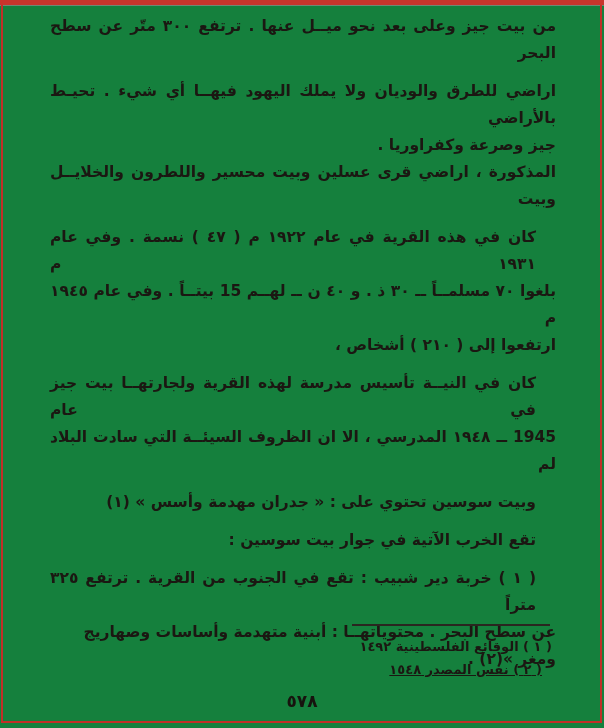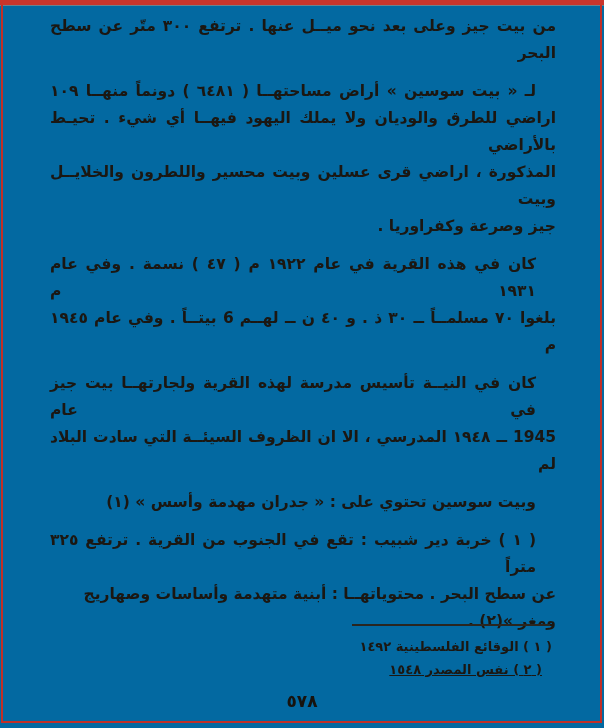--- a/index.html
+++ b/index.html
@@ -1,21 +1,21 @@
 <!DOCTYPE html>
 <html lang="ar" dir="rtl"><head>
 <meta charset="utf-8">
 <style>
   html,body{margin:0;padding:0;}
   body{
     width:604px;height:728px;position:relative;overflow:hidden;
     background:#ffffff;
     font-family:"DejaVu Sans",sans-serif;
   }
-  .page{position:absolute;inset:0;background:#0369a1;}
+  .page{position:absolute;inset:0;background:#15803d;}
   
   .b-top{position:absolute;top:0;left:0;right:0;height:5px;background:#c8352c;}
   .b-top-shadow{position:absolute;top:5px;left:0;right:0;height:1px;background:#8e8c88;opacity:.75;}
   .b-left{position:absolute;left:1px;top:5px;bottom:5px;width:2px;background:#c22f27;}
   .b-right{position:absolute;right:2px;top:5px;bottom:5px;width:2px;background:#c22f27;}
   .b-bottom{position:absolute;left:1px;right:2px;bottom:5px;height:2px;background:#c22f27;}
 
   .text-block{
     position:absolute;top:13px;right:48px;width:506px;
     direction:rtl;
@@ -55,35 +55,38 @@
   <div class="b-top-shadow"></div>
   <div class="b-left"></div>
   <div class="b-right"></div>
   <div class="b-bottom"></div>
 
   <div class="text-block">
       <div class="para">
         <div class="line j">من بيت جيز وعلى بعد نحو ميــل عنها . ترتفع ٣٠٠ متّر عن سطح البحر</div>
       </div>
       <div class="para">
-        <div class="line j first">لـ « بيت سوسين » أراض مساحتهــا ( ٦٤٨١ ) دونماً منهــا ١٠٩</div>
         <div class="line j">اراضي للطرق والوديان ولا يملك اليهود فيهــا أي شيء . تحيـط بالأراضي</div>
+        <div class="line">جيز وصرعة وكفراوريا .</div>
         <div class="line j">المذكورة ، اراضي قرى عسلين وبيت محسير واللطرون والخلايــل وبيت</div>
-        <div class="line">جيز وصرعة وكفراوريا .</div>
       </div>
       <div class="para">
         <div class="line j first">كان في هذه القرية في عام ١٩٢٢ م ( ٤٧ ) نسمة . وفي عام ١٩٣١ م</div>
-        <div class="line j">بلغوا ٧٠ مسلمــاً ــ ٣٠ ذ . و ٤٠ ن ــ لهــم 6 بيتــاً . وفي عام ١٩٤٥ م</div>
+        <div class="line j">بلغوا ٧٠ مسلمــاً ــ ٣٠ ذ . و ٤٠ ن ــ لهــم 15 بيتــاً . وفي عام ١٩٤٥ م</div>
+        <div class="line">ارتفعوا إلى ( ٢١٠ ) أشخاص ،</div>
       </div>
       <div class="para">
         <div class="line j first">كان في النيــة تأسيس مدرسة لهذه القرية ولجارتهــا بيت جيز في عام</div>
         <div class="line j">1945 ــ ١٩٤٨ المدرسي ، الا ان الظروف السيئــة التي سادت البلاد لم</div>
       </div>
       <div class="para">
         <div class="line first">وبيت سوسين تحتوي على : « جدران مهدمة وأسس » (١)</div>
+      </div>
+      <div class="para">
+        <div class="line first">تقع الخرب الآتية في جوار بيت سوسين :</div>
       </div>
       <div class="para">
         <div class="line j first">( ١ ) خربة دير شبيب : تقع في الجنوب من القرية . ترتفع ٣٢٥ متراً</div>
         <div class="line">عن سطح البحر . محتوياتهــا : أبنية متهدمة وأساسات وصهاريج ومغر »(٢) .</div>
       </div>
     </div>
 
   <div class="footnotes">
     <div class="fn-rule"></div>
   <div class="fn-item">( ١ ) الوقائع الفلسطينية ١٤٩٢</div>

